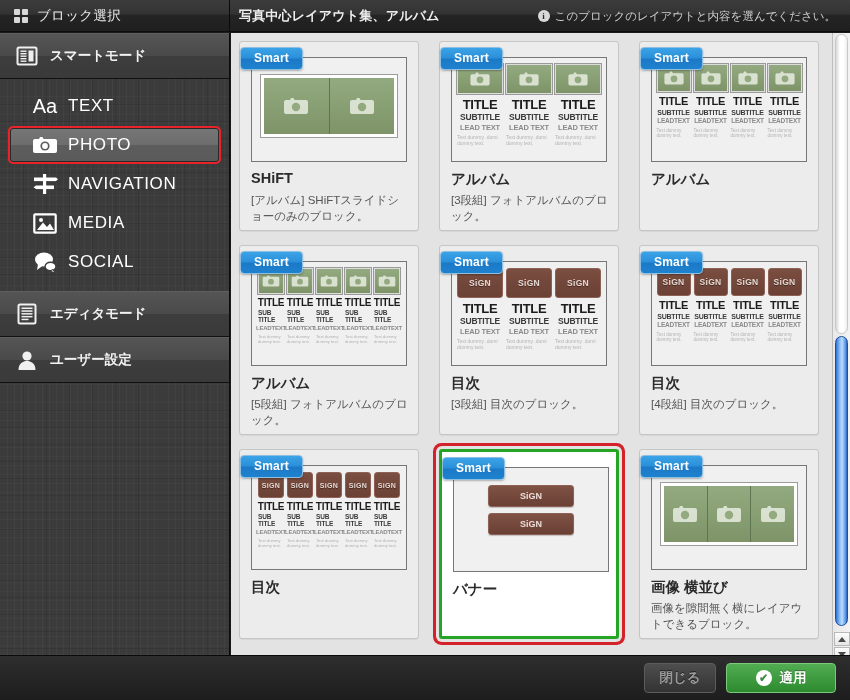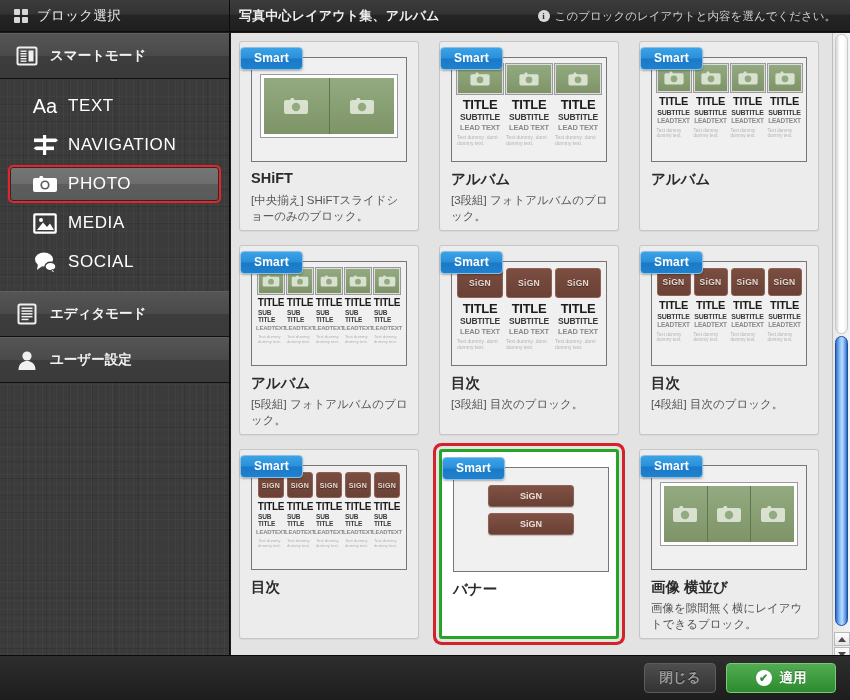--- a/index.html
+++ b/index.html
@@ -311,42 +311,42 @@
 
     <div class="side-sub">
 
       <div class="side-item">
         <span class="iicon">
           <span style="color:#fff;font-size:20px;font-weight:normal;font-family:'Liberation Sans',sans-serif;">Aa</span>
         </span>
         <span class="ilabel">TEXT</span>
       </div>
 
+      <div class="side-item selected">
+        <span class="iicon">
+          <svg width="26" height="20" viewBox="0 0 26 20">
+            <path d="M8 2 L10.5 2 L11.5 4 L23 4 A2 2 0 0 1 25 6 L25 16 A2 2 0 0 1 23 18 L3 18 A2 2 0 0 1 1 16 L1 6 A2 2 0 0 1 3 4 L7 4 Z" fill="#fff"></path>
+            <circle cx="13" cy="11" r="4.6" fill="#5d5d5d"></circle>
+            <circle cx="13" cy="11" r="2.9" fill="#fff"></circle>
+          </svg>
+        </span>
+        <span class="ilabel">PHOTO</span>
+      </div>
+
       <div class="side-item">
         <span class="iicon">
           <svg width="26" height="22" viewBox="0 0 26 22">
             <rect x="11" y="1" width="3.2" height="20" fill="#fff"></rect>
             <rect x="2" y="4.5" width="22" height="3.6" fill="#fff"></rect>
             <rect x="4" y="12.5" width="18" height="3.6" fill="#fff"></rect>
             <polygon points="24,4.5 24,8.1 26,6.3" fill="#fff"></polygon>
             <polygon points="4,12.5 4,16.1 1.5,14.3" fill="#fff"></polygon>
           </svg>
         </span>
         <span class="ilabel">NAVIGATION</span>
-      </div>
-
-      <div class="side-item selected">
-        <span class="iicon">
-          <svg width="26" height="20" viewBox="0 0 26 20">
-            <path d="M8 2 L10.5 2 L11.5 4 L23 4 A2 2 0 0 1 25 6 L25 16 A2 2 0 0 1 23 18 L3 18 A2 2 0 0 1 1 16 L1 6 A2 2 0 0 1 3 4 L7 4 Z" fill="#fff"></path>
-            <circle cx="13" cy="11" r="4.6" fill="#5d5d5d"></circle>
-            <circle cx="13" cy="11" r="2.9" fill="#fff"></circle>
-          </svg>
-        </span>
-        <span class="ilabel">PHOTO</span>
       </div>
 
       <div class="side-item">
         <span class="iicon">
           <svg width="24" height="21" viewBox="0 0 24 21">
             <rect x="1.3" y="1.3" width="21.4" height="18.4" rx="1" fill="none" stroke="#fff" stroke-width="2.2"></rect>
             <circle cx="8" cy="7" r="2" fill="#fff"></circle>
             <polygon points="4,17 10,9.5 14,14 17,10.5 21,17" fill="#fff"></polygon>
           </svg>
         </span>
@@ -407,21 +407,21 @@
               </div>
               <div class="cell">
                 <svg class="cam" width="26" height="20" viewBox="0 0 26 20">
                   <path d="M8 2 L10.5 2 L11.5 4 L23 4 A2 2 0 0 1 25 6 L25 16 A2 2 0 0 1 23 18 L3 18 A2 2 0 0 1 1 16 L1 6 A2 2 0 0 1 3 4 L7 4 Z" fill="#dfe6d8" opacity="0.92"></path>
                   <circle cx="13" cy="11" r="4.2" fill="#93a97f"></circle>
                 </svg>
               </div>
             </div>
           </div>
           <div class="card-title">SHiFT</div>
-          <div class="card-desc">[中央揃え] SHiFTスライドショーのみのブロック。</div>
+          <div class="card-desc">[アルバム] SHiFTスライドショーのみのブロック。</div>
         </div>
         <div class="card" style="left: 208px; top: 8px;">
           <div class="smart-badge">Smart</div>
           <div class="preview">
             <div class="row3" style="padding:6px 4px 0 4px;box-sizing:border-box;align-items:flex-start;">
               <div class="col" style="width:46px;margin-right:3px;">
                 <div class="ph" style="width:46px;height:30px;">
                   <svg class="cam" width="22" height="16" viewBox="0 0 26 20">
                     <path d="M8 2 L10.5 2 L11.5 4 L23 4 A2 2 0 0 1 25 6 L25 16 A2 2 0 0 1 23 18 L3 18 A2 2 0 0 1 1 16 L1 6 A2 2 0 0 1 3 4 L7 4 Z" fill="#dfe6d8" opacity="0.92"></path>
                     <circle cx="13" cy="11" r="4.2" fill="#93a97f"></circle>

